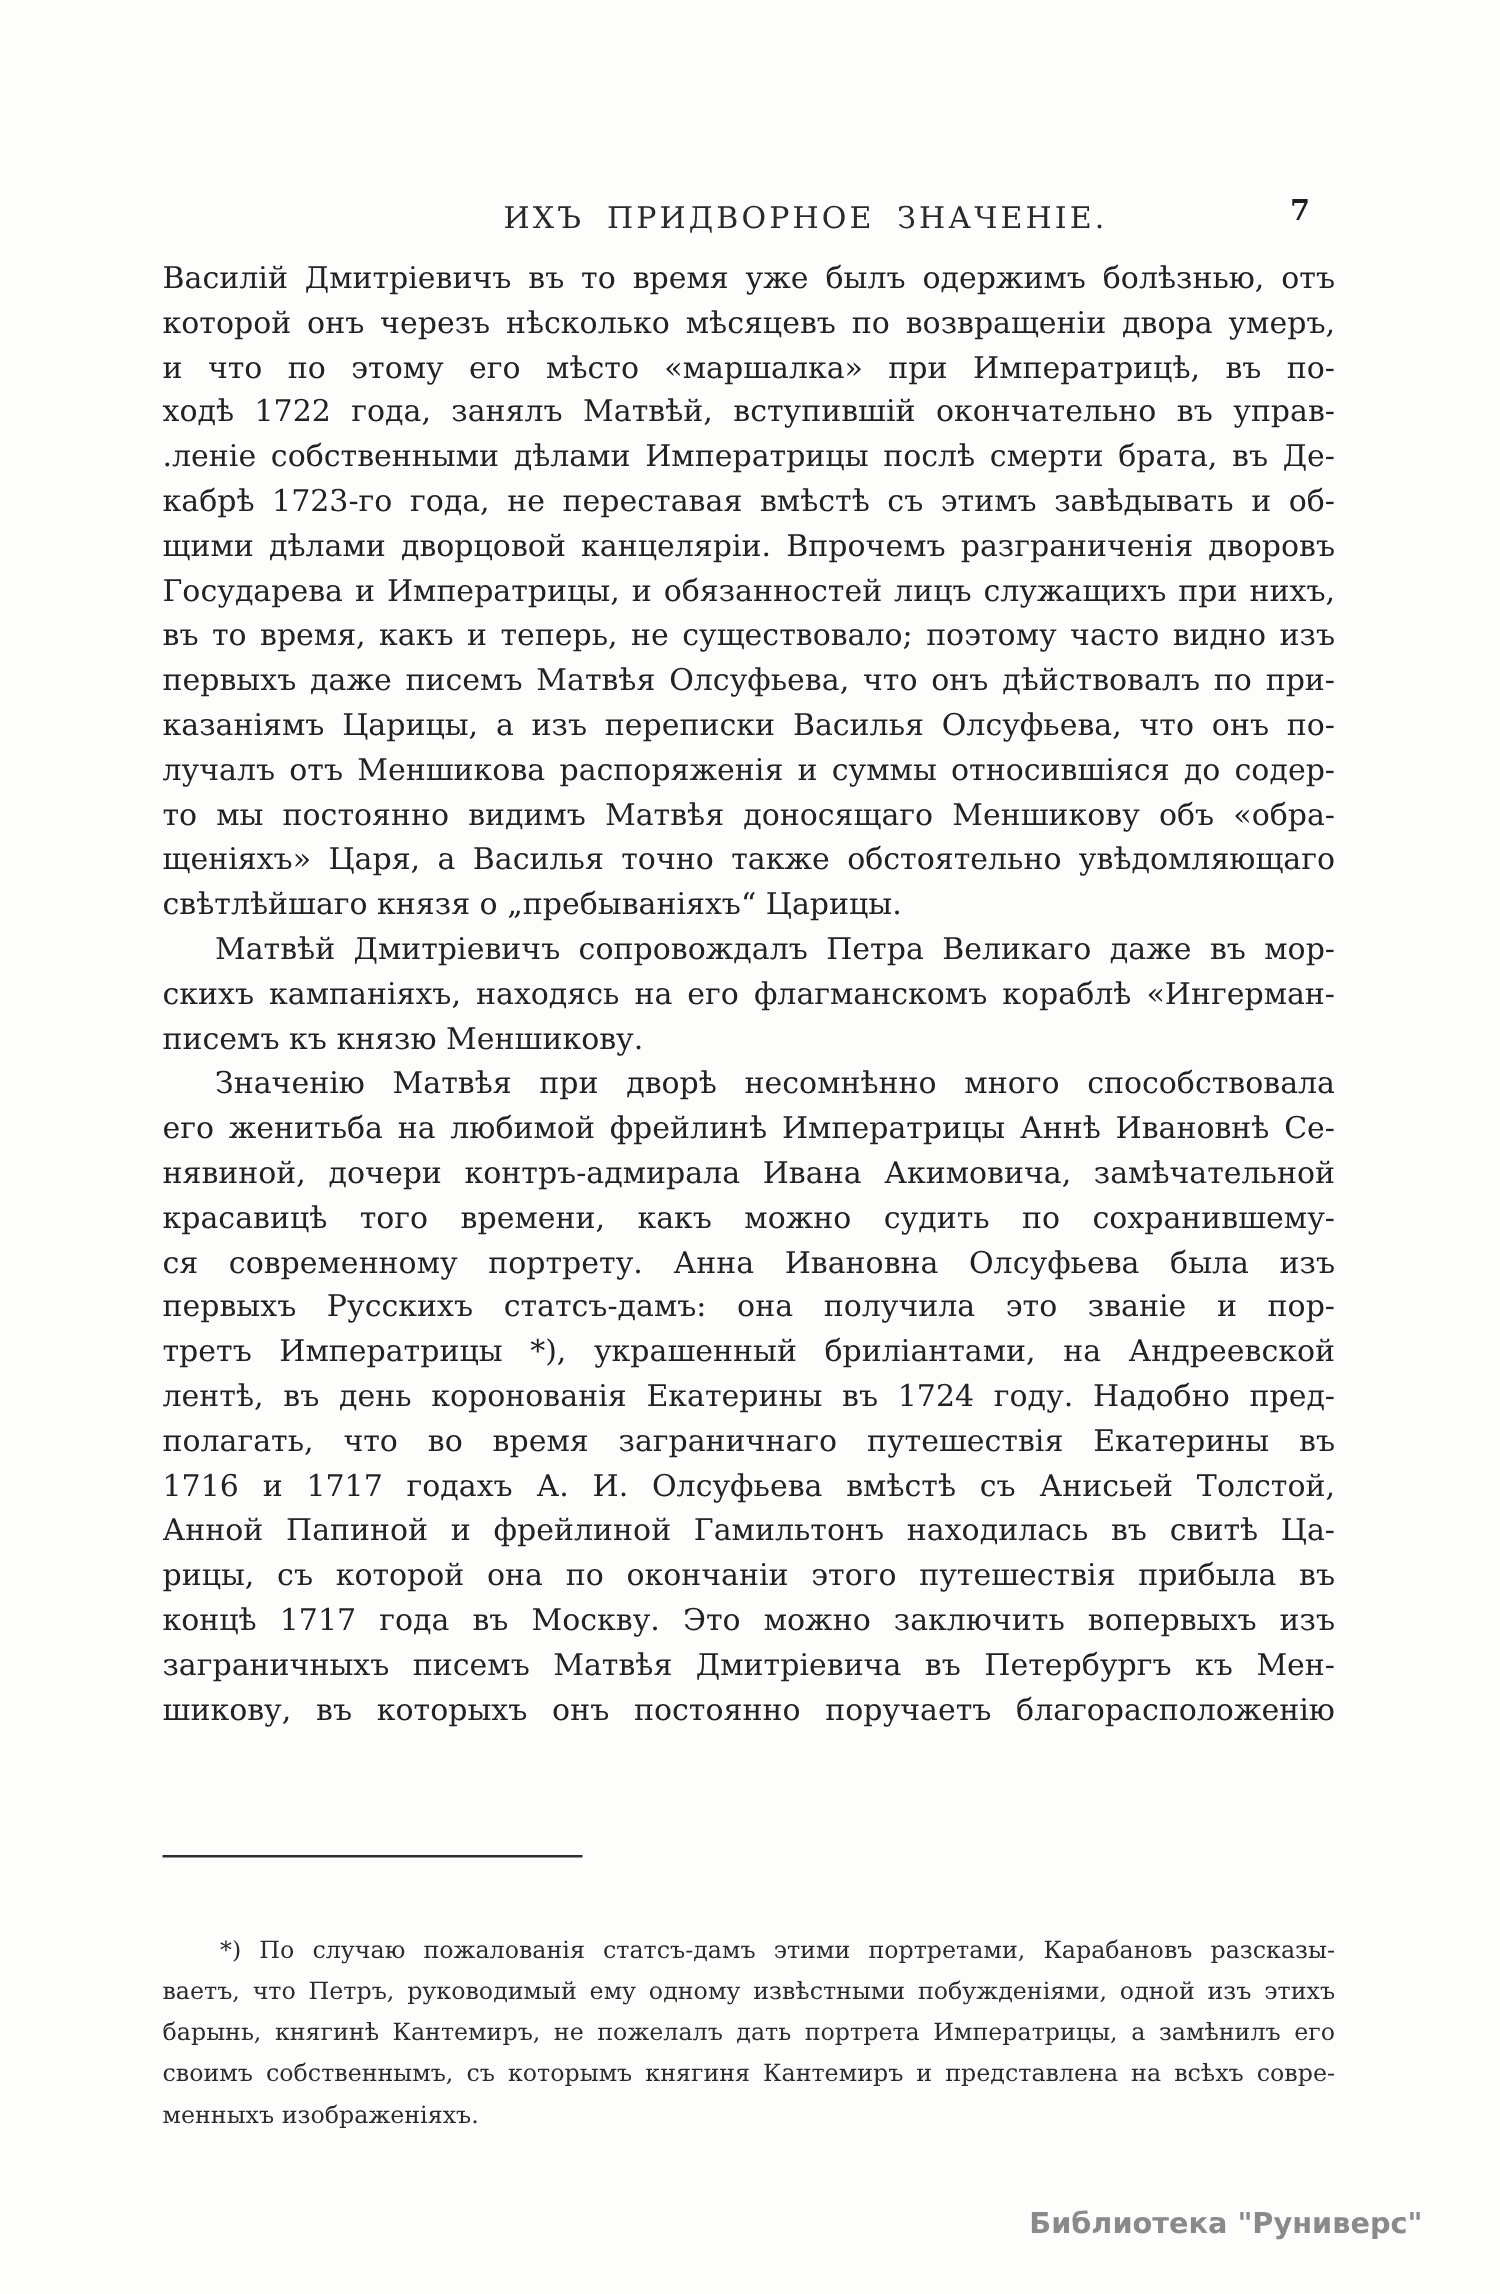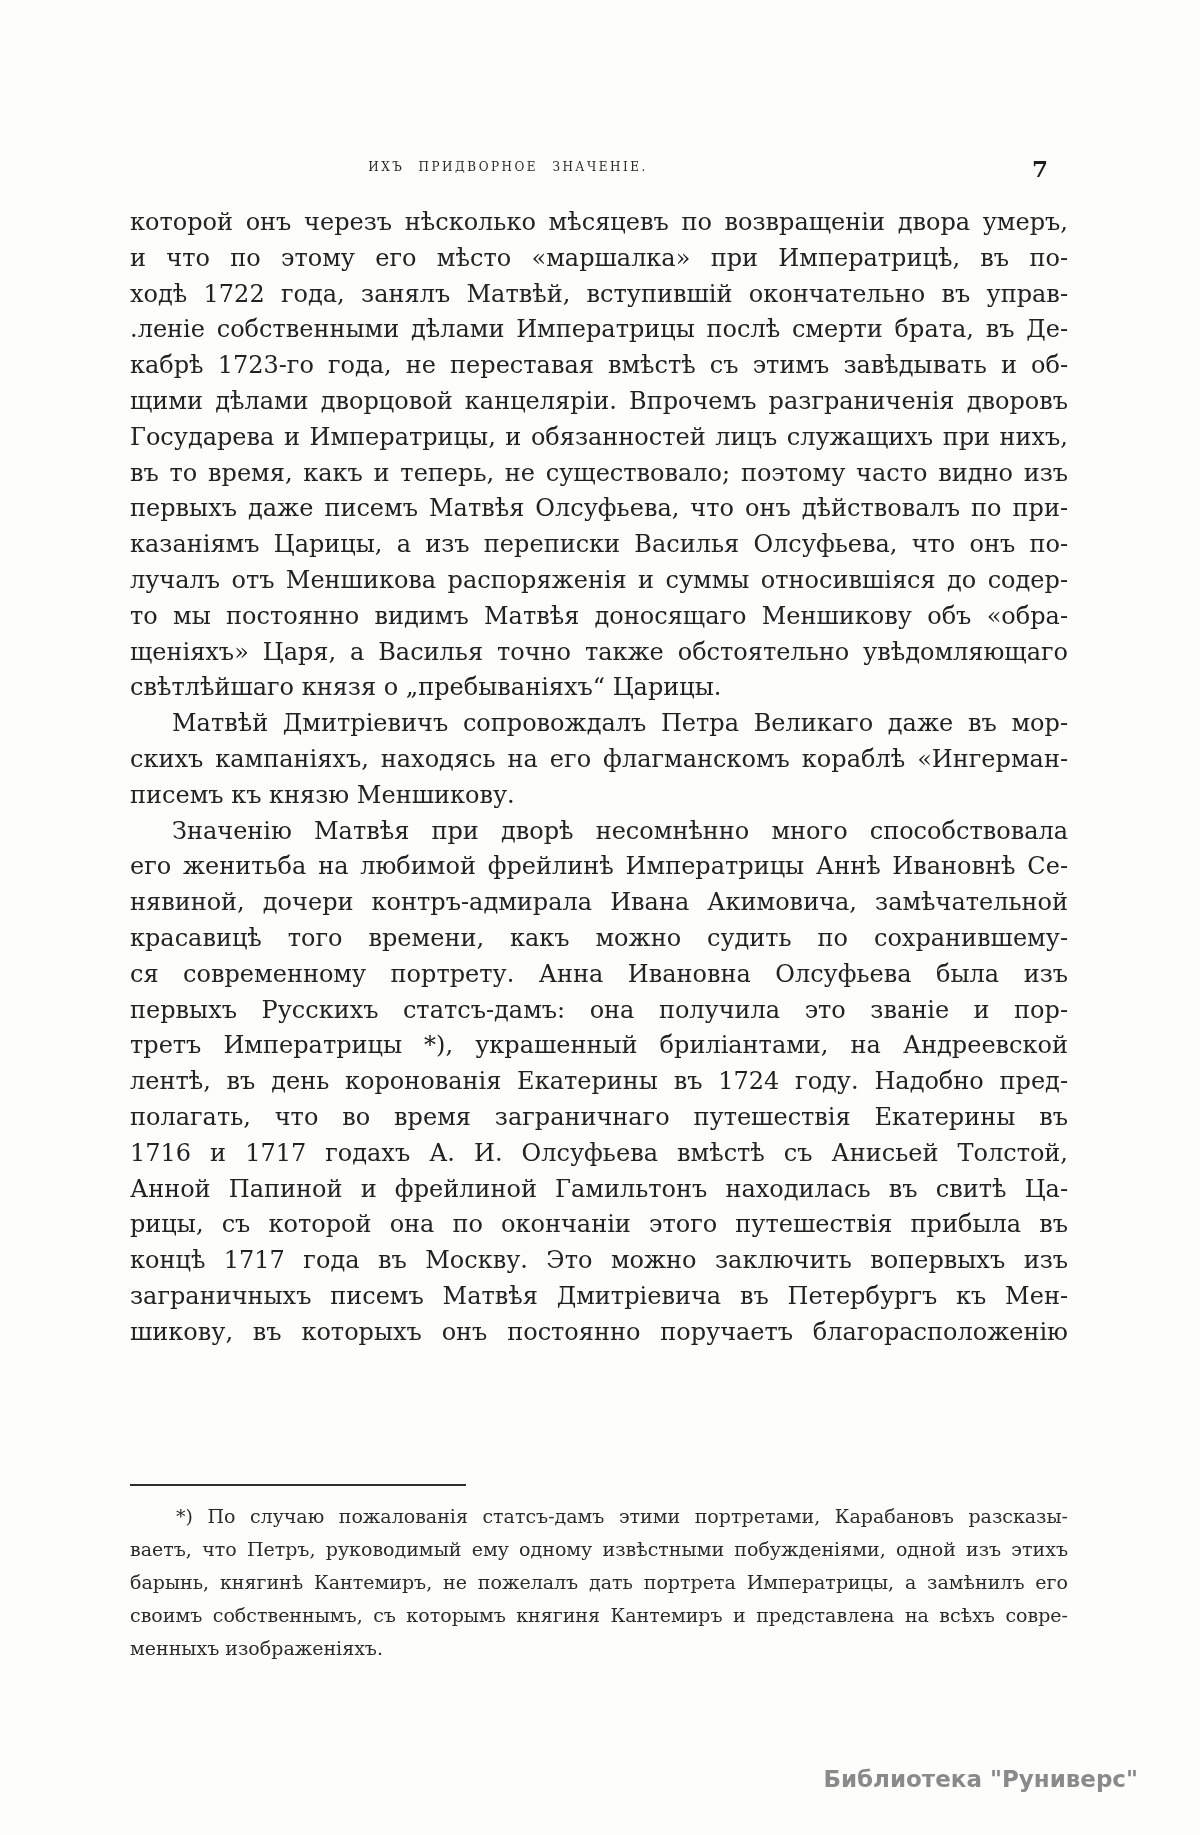--- a/index.html
+++ b/index.html
@@ -10,22 +10,22 @@
     position: relative;
     font-family: "DejaVu Serif", serif;
     color: #222222;
     overflow: hidden;
   }
   .running-title {
     position: absolute;
     top: 160px;
     left: 130px;
     width: 756px;
-    text-align: center;
-    font-size: 12px;
+    text-align: right;
+    font-size: 24px;
     letter-spacing: 2.5px;
     word-spacing: 8px;
     color: #2a2a2a;
   }
   .page-number {
     position: absolute;
     top: 155px;
     left: 1020px;
     width: 40px;
     text-align: center;
@@ -58,40 +58,41 @@
   .footnote {
     position: absolute;
     top: 1500px;
     left: 130px;
     width: 938px;
     font-size: 19px;
     line-height: 33px;
     color: #2b2b2b;
   }
   .footnote .line { min-height: 33px; }
-  .footnote .ind { text-indent: 46px; }
+  .footnote .ind { text-indent: 46px; margin-top: 44px; }
   .watermark {
     position: absolute;
     top: 1766px;
     left: 0;
     width: 1138px;
     text-align: right;
     font-family: "DejaVu Sans", sans-serif;
     font-weight: bold;
     font-size: 23px;
     color: #8a8a8a;
   }
 </style>
 </head>
 <body>
 
 <div class="running-title">ИХЪ ПРИДВОРНОЕ ЗНАЧЕНІЕ.</div>
 <div class="page-number">7</div>
 
 <div class="body-text">
+  <div class="line j">Василій Дмитріевичъ въ то время уже былъ одержимъ болѣзнью, отъ</div>
   <div class="line j">которой онъ черезъ нѣсколько мѣсяцевъ по возвращеніи двора умеръ,</div>
   <div class="line j">и что по этому его мѣсто «маршалка» при Императрицѣ, въ по-</div>
   <div class="line j">ходѣ 1722 года, занялъ Матвѣй, вступившій окончательно въ управ-</div>
   <div class="line j">.леніе собственными дѣлами Императрицы послѣ смерти брата, въ Де-</div>
   <div class="line j">кабрѣ 1723-го года, не переставая вмѣстѣ съ этимъ завѣдывать и об-</div>
   <div class="line j">щими дѣлами дворцовой канцеляріи. Впрочемъ разграниченія дворовъ</div>
   <div class="line j">Государева и Императрицы, и обязанностей лицъ служащихъ при нихъ,</div>
   <div class="line j">въ то время, какъ и теперь, не существовало; поэтому часто видно изъ</div>
   <div class="line j">первыхъ даже писемъ Матвѣя Олсуфьева, что онъ дѣйствовалъ по при-</div>
   <div class="line j">казаніямъ Царицы, а изъ переписки Василья Олсуфьева, что онъ по-</div>

